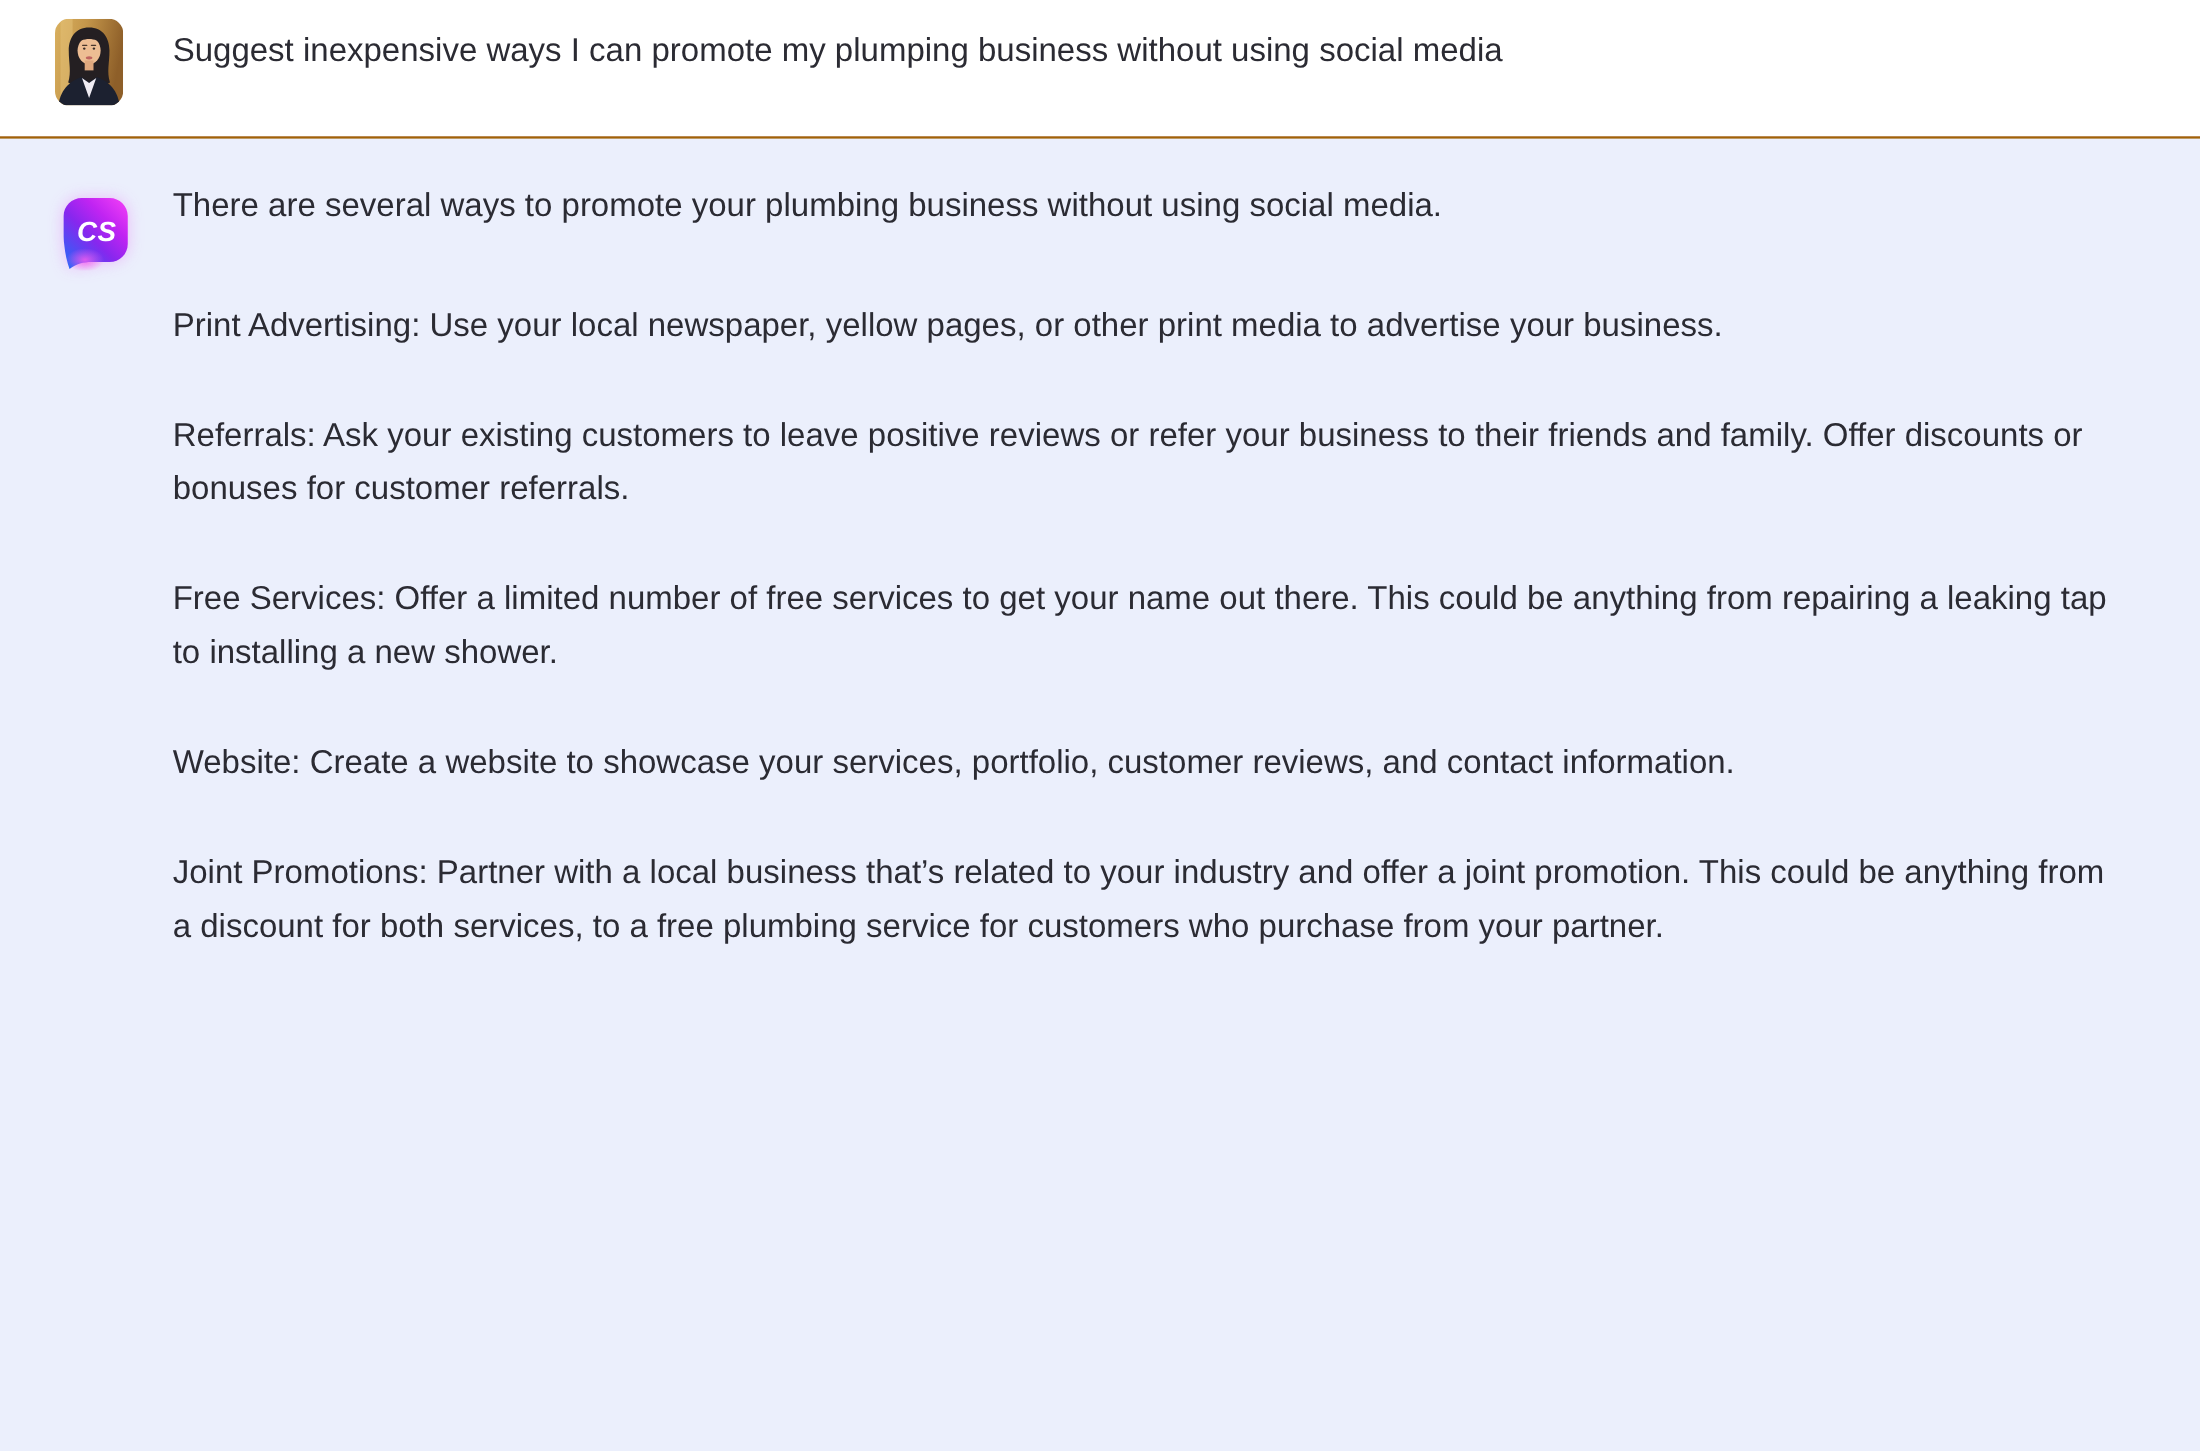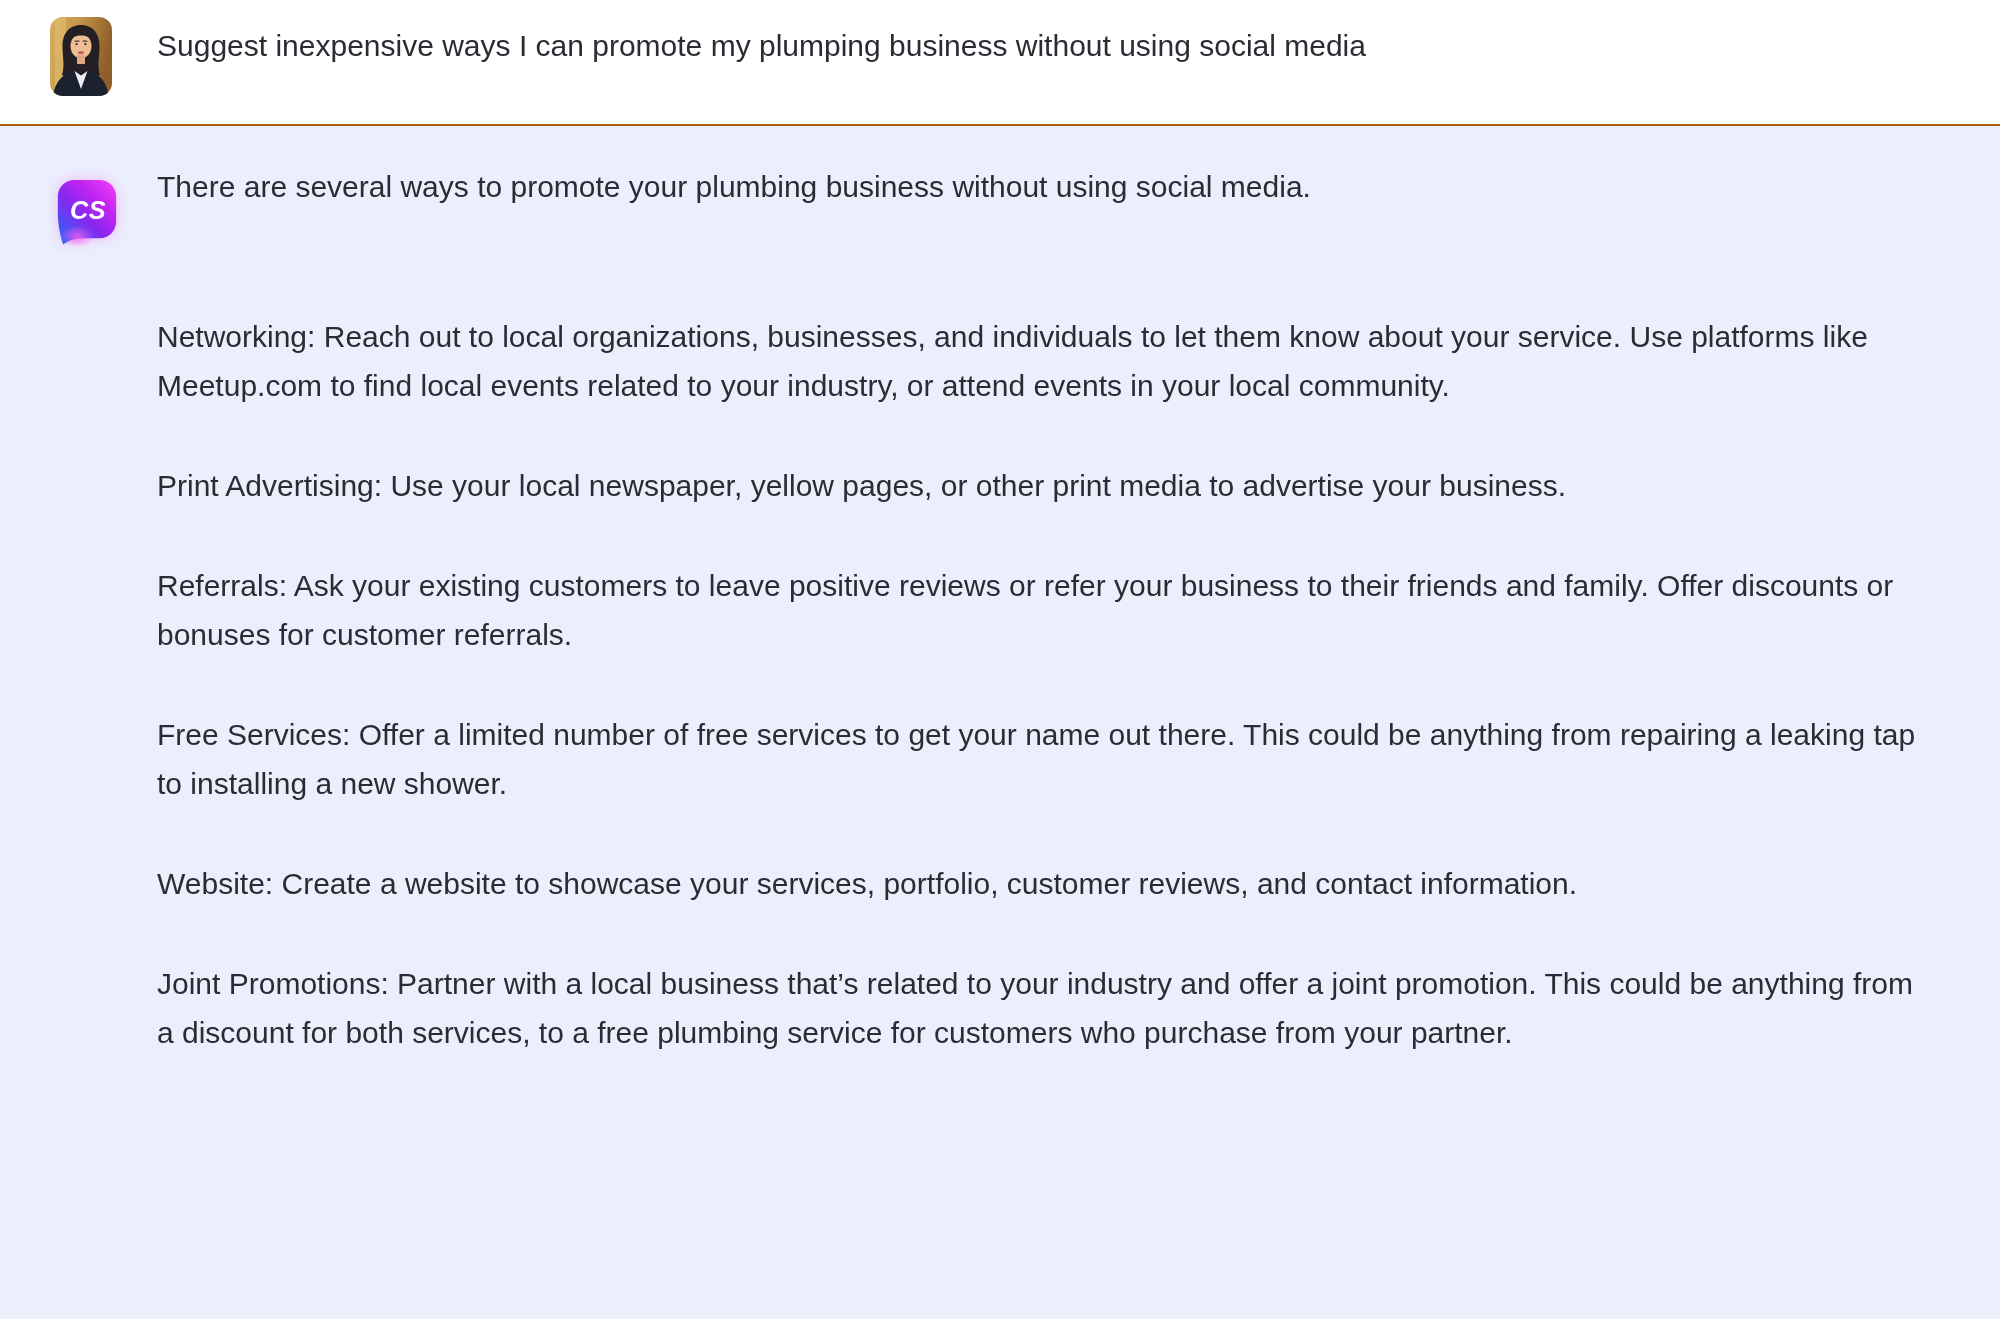--- a/index.html
+++ b/index.html
@@ -56,21 +56,21 @@
   }
   .bot-text {
     position: absolute;
     left: 157px; top: 36px;
     width: 1760px;
     font-size: 30px;
     line-height: 49px;
     color: #2b2b33;
   }
   .bot-text p { margin: 0 0 51px 0; }
-  .bot-text p.intro { margin-bottom: 101px; }
+  .bot-text p.intro { margin-bottom: 60px; }
 </style>
 </head>
 <body>
 
 <div class="canvas">
 
   <div class="user-row">
     <div class="user-avatar">
       <svg width="62" height="79" viewBox="0 0 62 79" xmlns="http://www.w3.org/2000/svg">
         <defs>
@@ -116,21 +116,20 @@
         <path fill="url(#csg)" d="M19 2 H45 C54.4 2 62 9.6 62 19 V45 C62 54.4 54.4 62 45 62 H28
              C21 62 13.5 63.8 7.5 68.5 C5.2 62 3.4 54 2.7 47 C2.3 44 2 41 2 38
              V19 C2 9.6 9.6 2 19 2 Z"></path>
         <ellipse cx="22" cy="60" rx="18" ry="11" fill="url(#csglow)"></ellipse>
         <text x="33" y="42" text-anchor="middle" fill="#ffffff" font-family="Liberation Sans, sans-serif" font-size="26" font-weight="bold" font-style="italic" letter-spacing="0.5">CS</text>
       </svg>
     </div>
 
     <div class="bot-text">
       <p class="intro">There are several ways to promote your plumbing business without using social media.</p>
-      <p>Networking: Reach out to local organizations, businesses, and individuals to let them know about your service. Use platforms like Meetup.com to find local events related to your industry, or attend events in your local community.</p>
       <p>Print Advertising: Use your local newspaper, yellow pages, or other print media to advertise your business.</p>
       <p>Referrals: Ask your existing customers to leave positive reviews or refer your business to their friends and family. Offer discounts or bonuses for customer referrals.</p>
       <p>Free Services: Offer a limited number of free services to get your name out there. This could be anything from repairing a leaking tap to installing a new shower.</p>
       <p>Website: Create a website to showcase your services, portfolio, customer reviews, and contact information.</p>
       <p>Joint Promotions: Partner with a local business that’s related to your industry and offer a joint promotion. This could be anything from a discount for both services, to a free plumbing service for customers who purchase from your partner.</p>
     </div>
   </div>
 
 </div>
 

